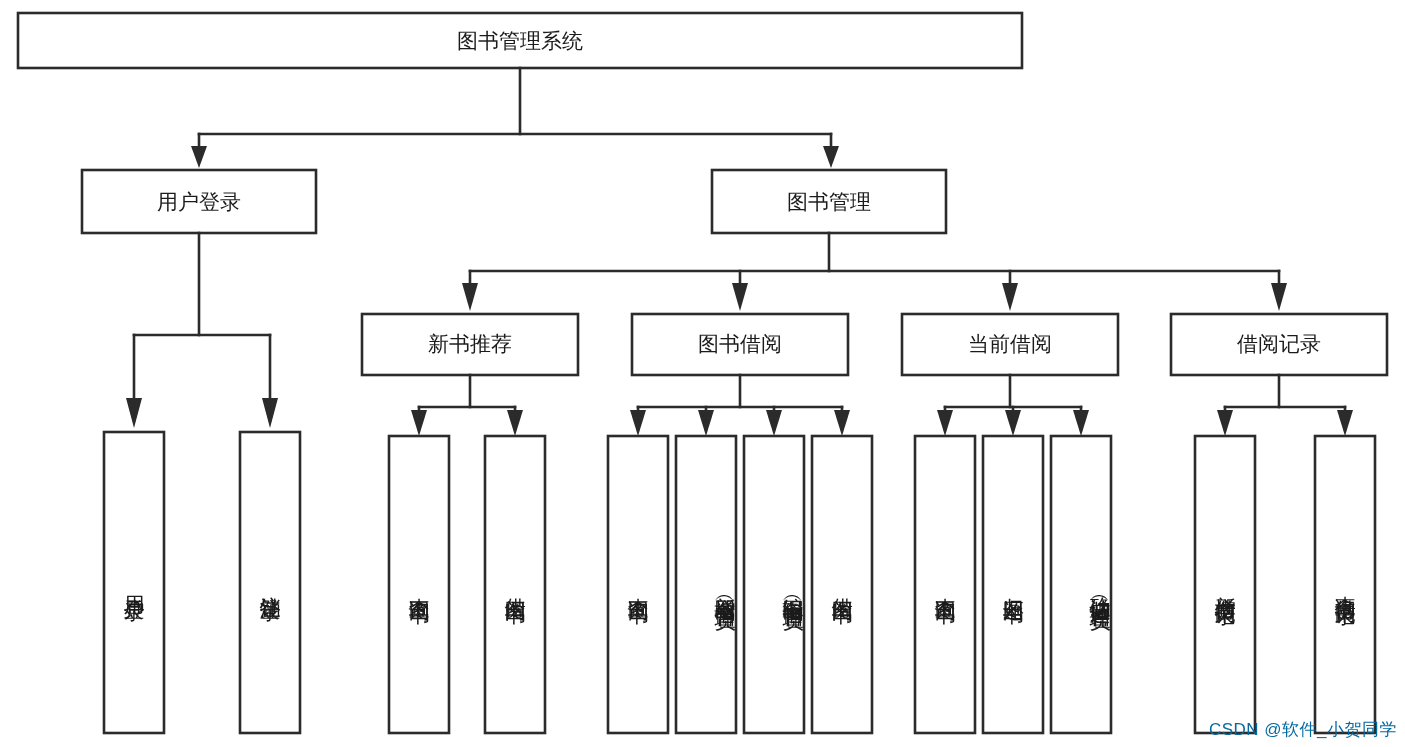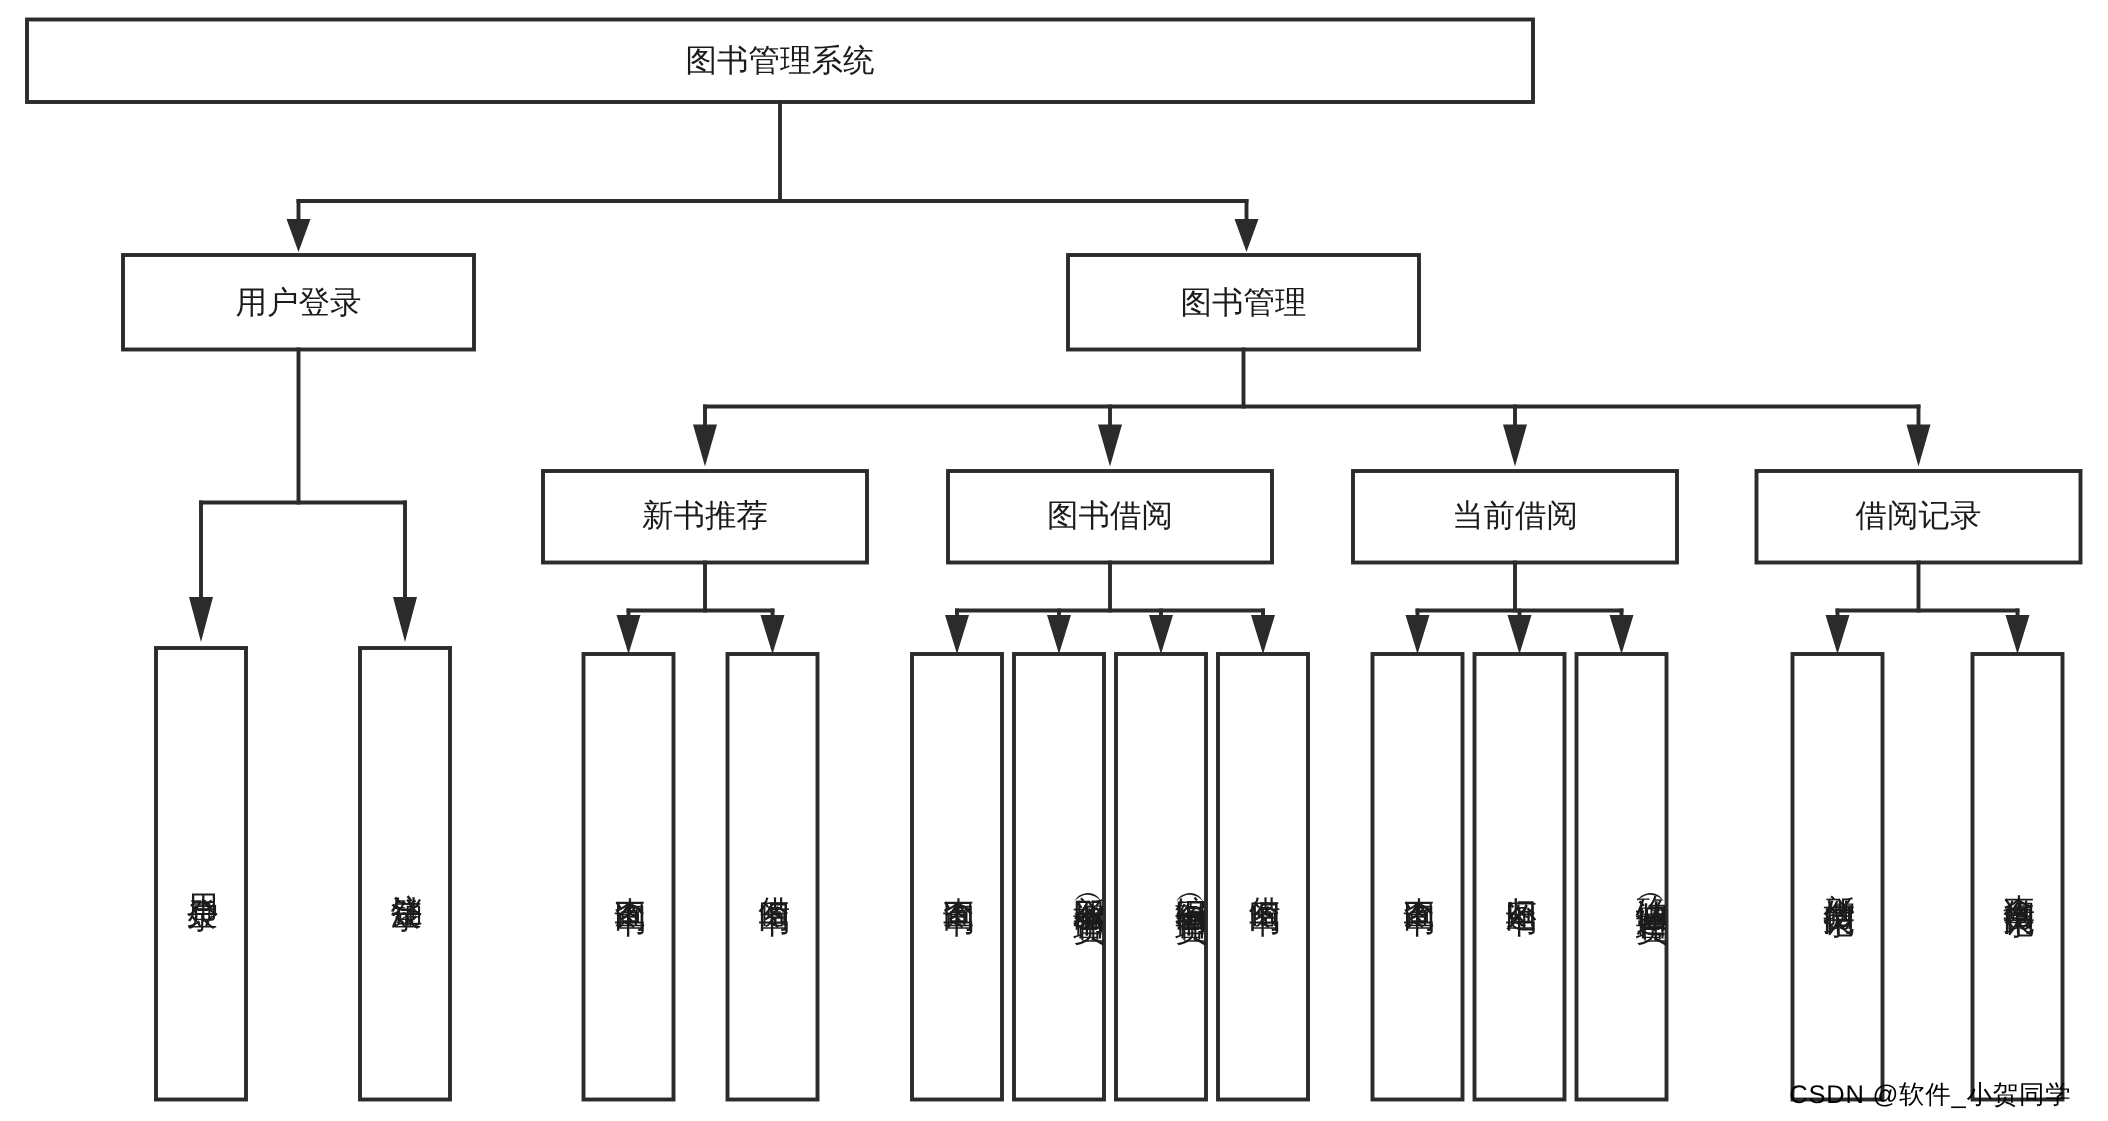--- a/index.html
+++ b/index.html
@@ -56,25 +56,25 @@
     font-size: 21px;
     line-height: 1.06;
     color: #1b1b1b;
     letter-spacing: 2px;
     text-align: center;
     white-space: nowrap;
     pointer-events: none;
   }
   .watermark {
     position: absolute;
-    right: 24px;
+    right: 8px;
     bottom: 6px;
     font-family: "Liberation Sans", "DejaVu Sans", sans-serif;
     font-size: 17px;
-    color: #000000;
+    color: #0369a1;
     letter-spacing: 0.5px;
     white-space: nowrap;
   }
 </style>
 </head>
 <body>
 
 <div id="diagram-root">
 
   <svg class="diagram-canvas" viewBox="0 0 1405 747" xmlns="http://www.w3.org/2000/svg">

